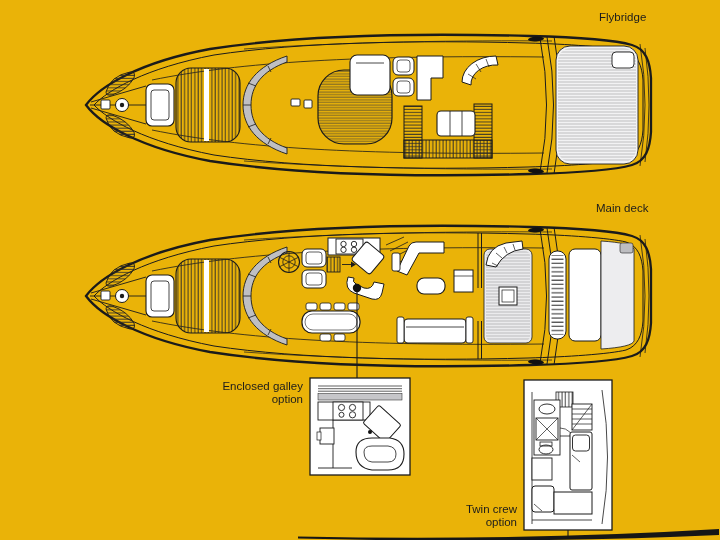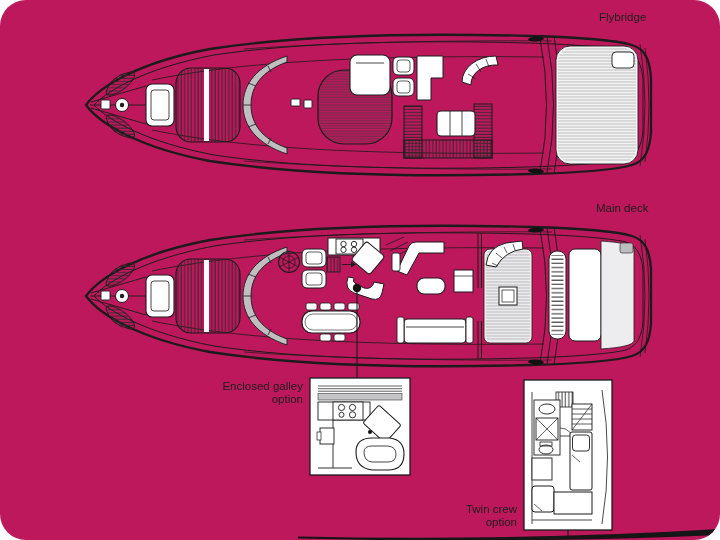--- a/index.html
+++ b/index.html
@@ -1,17 +1,17 @@
 <!DOCTYPE html>
 <html><head>
 <meta charset="utf-8">
 <style>
   html,body{margin:0;padding:0;background:#ffffff;}
-  .stage{position:relative;width:720px;height:540px;background:#be185d;overflow:hidden;
-         font-family:"Liberation Sans", sans-serif;border-radius:26px;}
+  .stage{position:relative;width:720px;height:540px;background:#eab308;overflow:hidden;
+         font-family:"Liberation Sans", sans-serif;}
   svg{display:block}
   text{font-family:"Liberation Sans", sans-serif;font-size:11.5px;fill:#1c1c1c;}
   .ln{stroke:#1b1b1b;fill:none;}
   .wfill{fill:#ffffff;stroke:#1b1b1b;}
 </style>
 </head>
 <body>
 
 <div class="stage">
 <svg width="720" height="540" viewBox="0 0 720 540">

